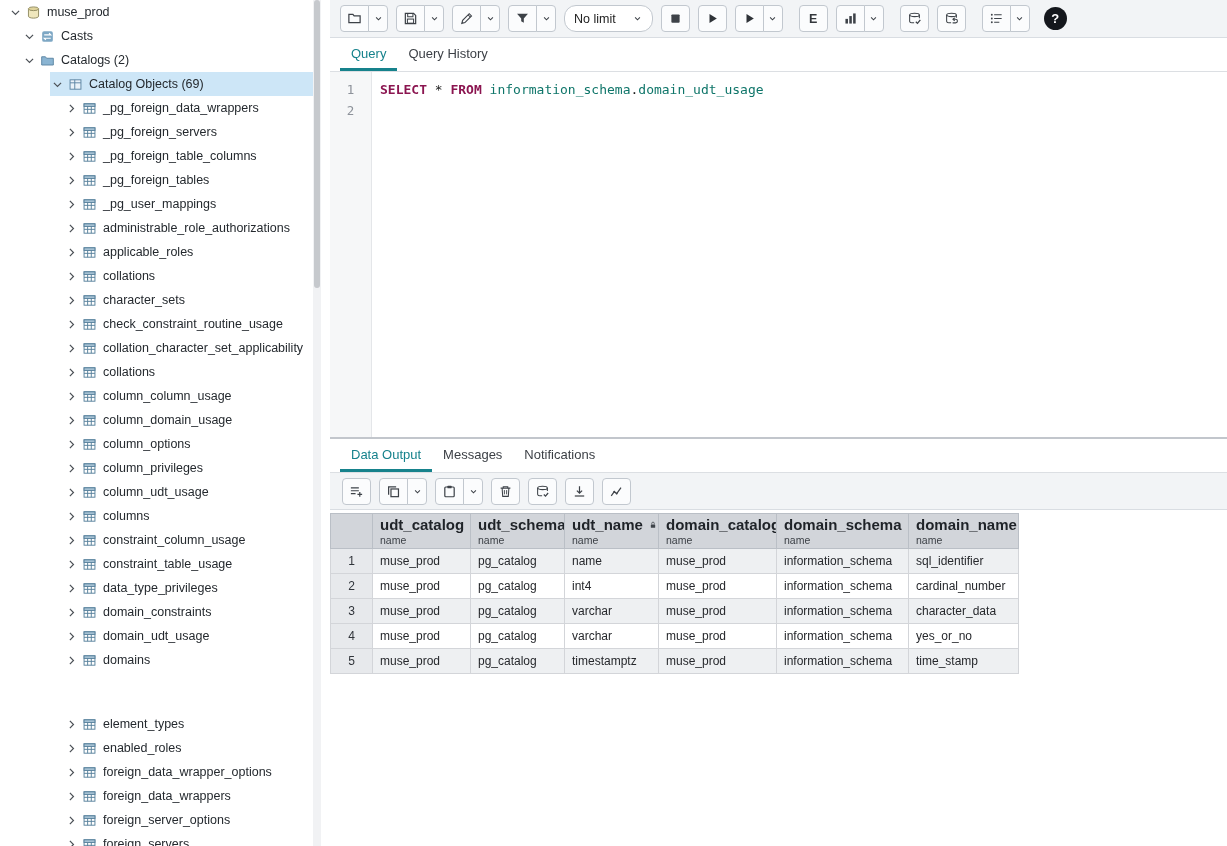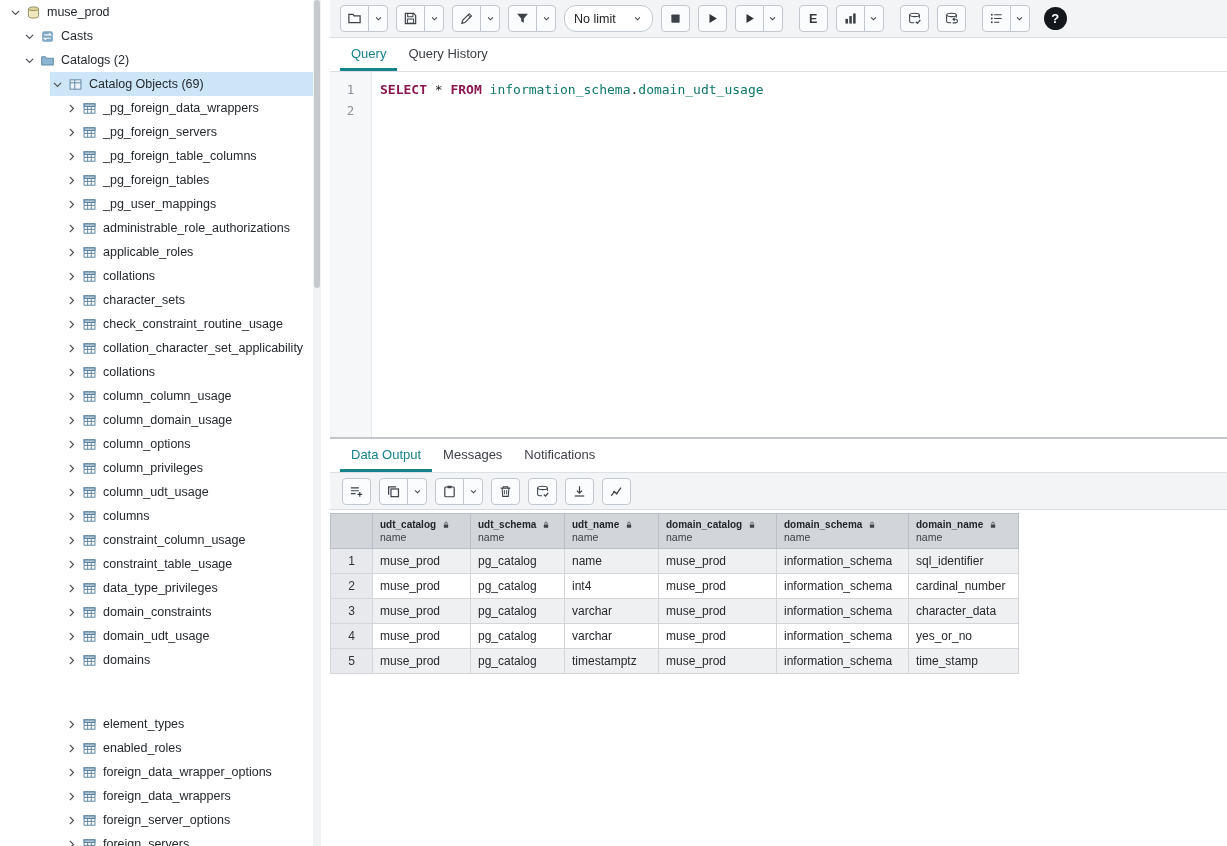--- a/index.html
+++ b/index.html
@@ -49,21 +49,21 @@
   .tok-identifier { color:#0e7569; }
   .tok-plain { color:#1d1d1d; }
 
   
   .bottom { height:409px; min-height:409px; border-top:2px solid #c2c6cc; display:flex; flex-direction:column; background:#fff; }
   .out-toolbar { height:37px; min-height:37px; background:#f2f4f6; border-bottom:1px solid #d9dde2; display:flex; align-items:center; gap:8px; padding:0 12px; }
   .grid-scroll { flex:1; overflow:hidden; padding-top:3px; }
   table.grid { border-collapse:collapse; table-layout:fixed; font-size:12px; color:#26282c; }
   .grid th, .grid td { border:1px solid #d3d5d9; padding:0 7px; white-space:nowrap; overflow:hidden; }
   .grid thead th { background:#d2d5da; border-color:#babfc6; height:35px; text-align:left; vertical-align:middle; padding:2px 7px; cursor:pointer; }
-  .col-name { font-weight:bold; font-size:10px; display:flex; align-items:center; gap:5px; color:#1f2328; }
+  .col-name { font-weight:bold; font-size:15px; display:flex; align-items:center; gap:5px; color:#1f2328; }
   .col-type { font-weight:normal; font-size:10.5px; color:#3c4046; margin-top:1px; }
   .grid td { height:25px; cursor:default; }
   td.rownum { background:#e7e9ec; text-align:center; color:#30343a; cursor:pointer; }
   tr.odd td.data { background:#eef0f2; }
   tr.even td.data { background:#ffffff; }
 </style>
 </head>
 <body>
 
 <div class="app">

